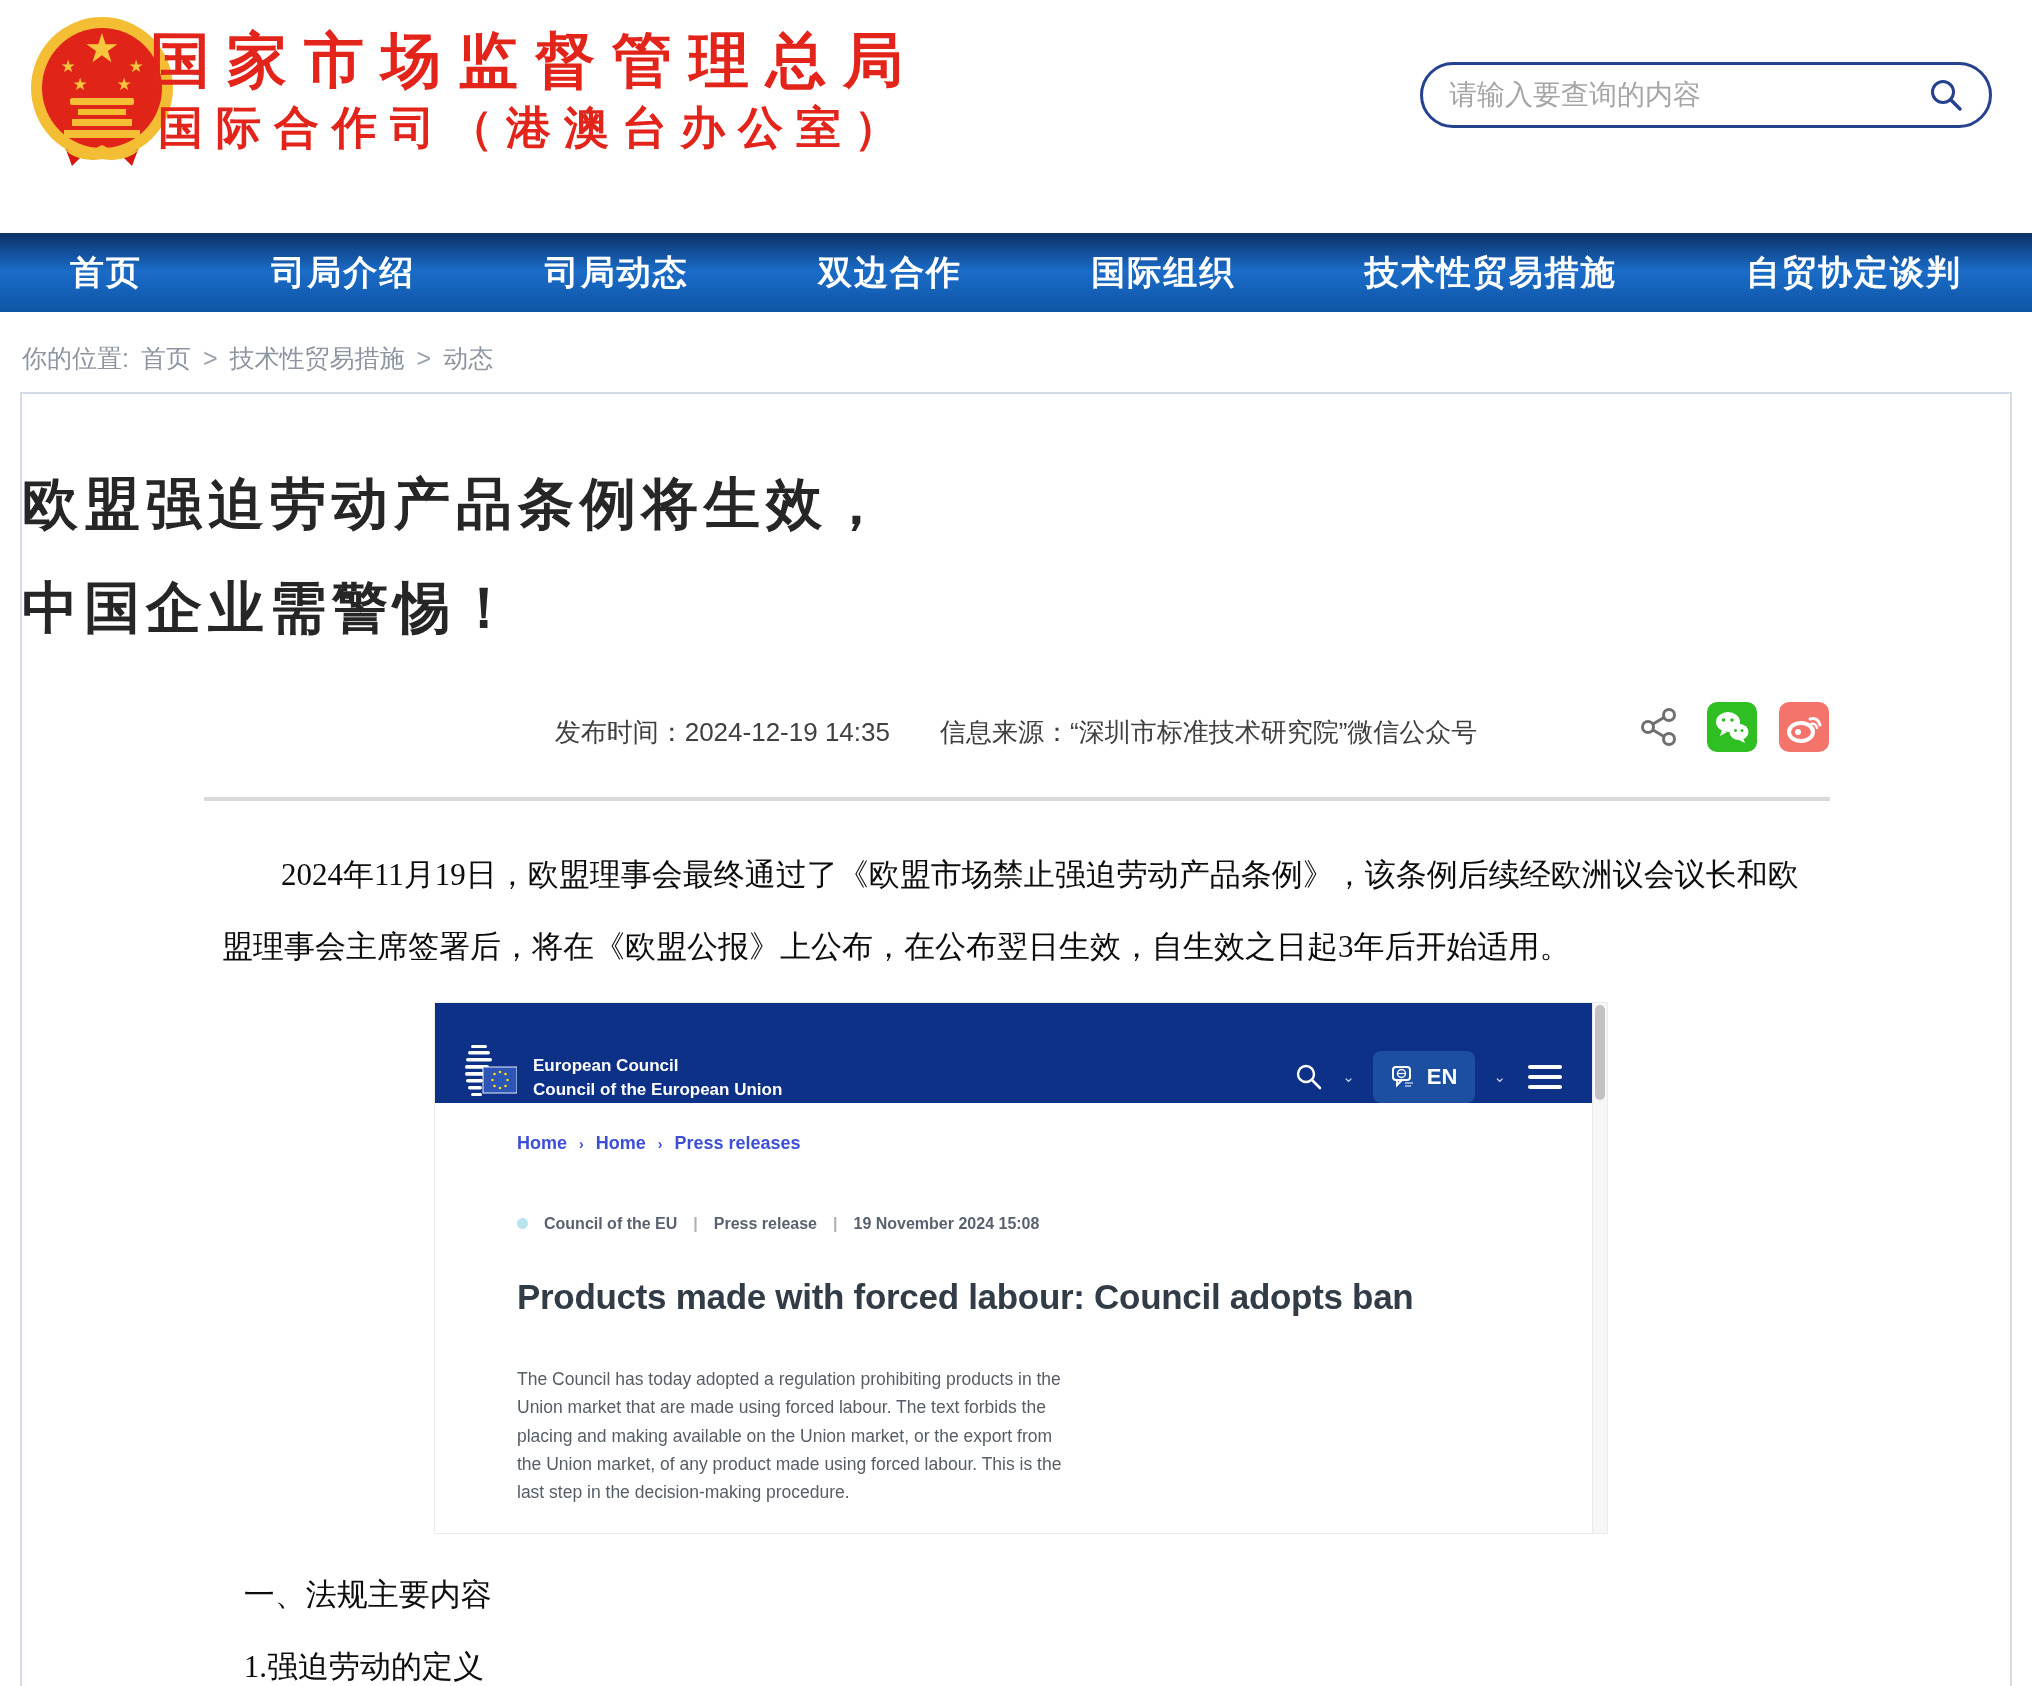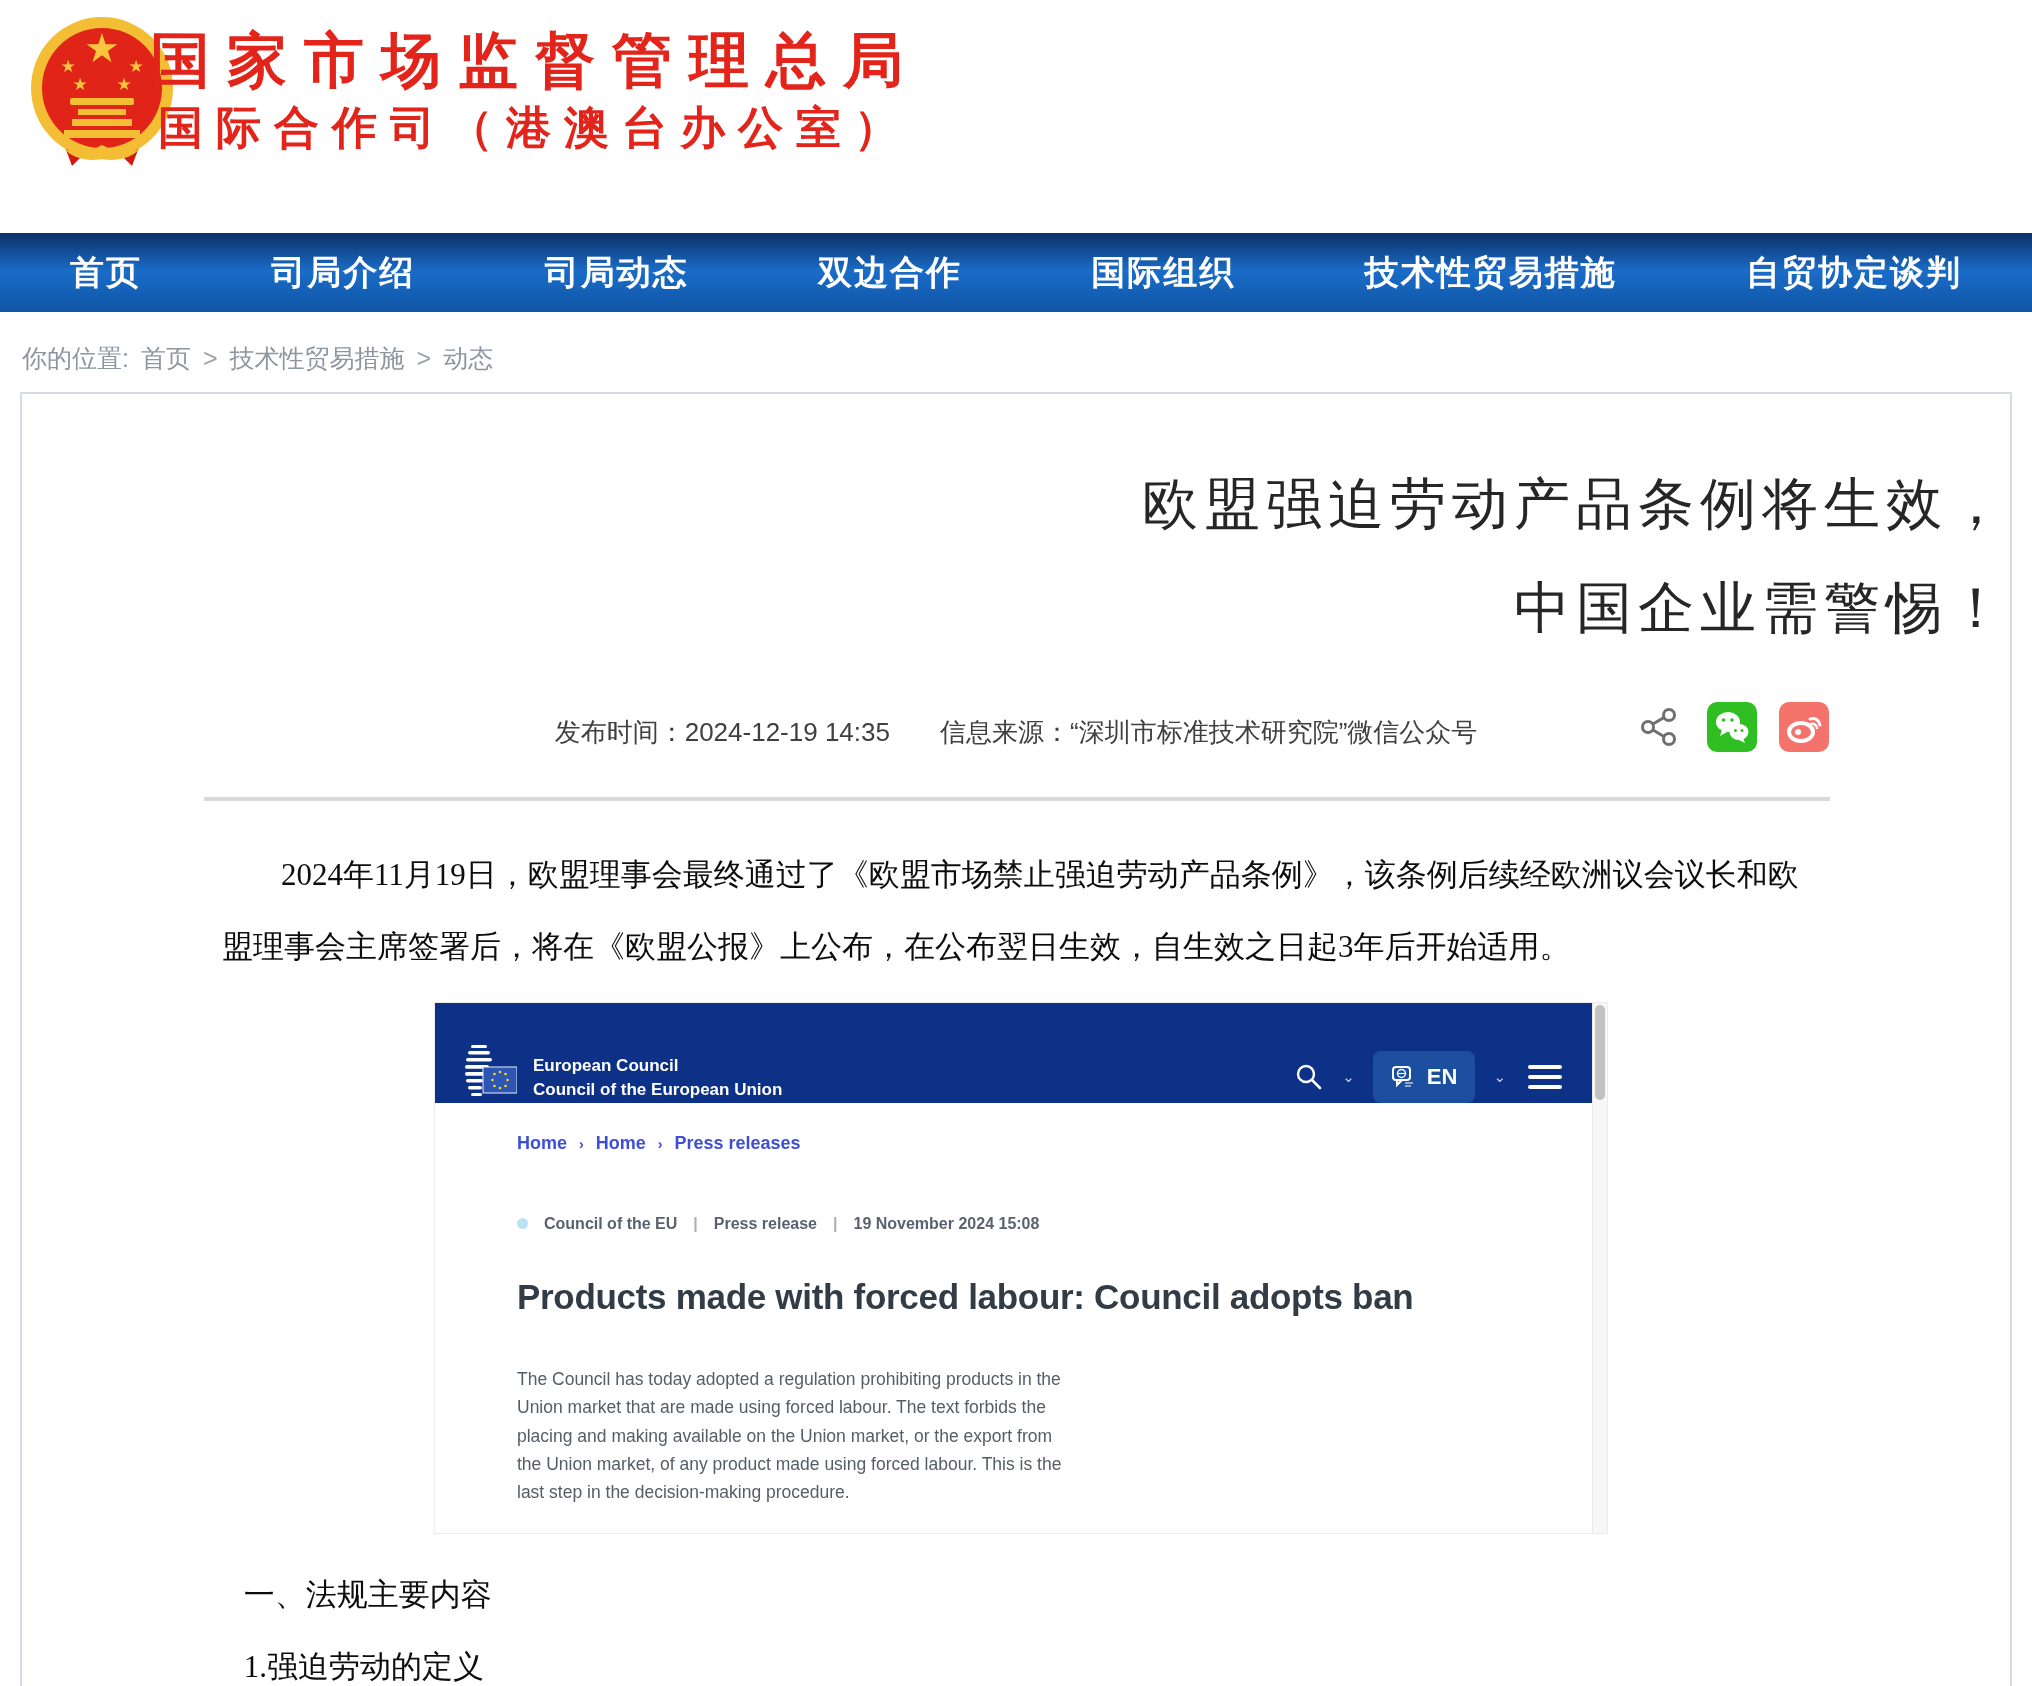--- a/index.html
+++ b/index.html
@@ -46,21 +46,21 @@
     font-size:25px; color:#8d95a1;
   }
   .crumb-link { color:#8d95a1; cursor:pointer; }
   .crumb-sep { color:#9aa2ad; }
 
   
   .content-box {
     position:absolute; top:392px; left:20px; right:20px; bottom:-10px;
     border:2px solid #d3dbe6; background:#fff; padding-top:58px;
   }
-  .article-title { text-align:right; color:#262626; font-weight:normal; font-size:56px; line-height:1.85; letter-spacing:6px; }
+  .article-title { text-align:left; color:#262626; font-weight:bold; font-size:56px; line-height:1.85; letter-spacing:6px; }
 
   .meta-row {
     position:relative; margin-top:42px; height:62px;
     display:flex; align-items:center; justify-content:center; gap:50px;
     font-size:26px; color:#404040;
   }
   .share-group { position:absolute; right:180px; top:0; display:flex; align-items:center; gap:20px; }
   .share-btn { width:52px; height:52px; border:none; background:transparent; cursor:pointer; display:flex; align-items:center; justify-content:center; padding:0; }
   .badge { width:50px; height:50px; border-radius:10px; display:flex; align-items:center; justify-content:center; }
   .badge.wechat { background:#2fbf23; }
@@ -135,20 +135,29 @@
         <rect x="42" y="88" width="64" height="7" rx="2" fill="#f3bd34"></rect>
         <rect x="50" y="99" width="48" height="6" fill="#f3bd34"></rect>
         <rect x="44" y="109" width="60" height="7" fill="#f3bd34"></rect>
         <rect x="36" y="120" width="76" height="8" fill="#f3bd34"></rect>
         <path d="M74 135 q-22 12 -38 4 q14 14 38 10 q24 4 38 -10 q-16 8 -38 -4 Z" fill="#f3bd34"></path>
       </svg>
     </div>
     <div class="org-titles">
       <div class="org-line1">国家市场监督管理总局</div>
       <div class="org-line2">国际合作司（港澳台办公室）</div>
+    </div>
+    <div class="search-box">
+      <input class="search-input" type="text" placeholder="请输入要查询的内容" style="">
+      <button class="search-btn">
+        <svg width="38" height="38" viewBox="0 0 38 38">
+          <circle cx="16" cy="16" r="10.5" fill="none" stroke="#26418e" stroke-width="3"></circle>
+          <line x1="24" y1="24" x2="33" y2="33" stroke="#26418e" stroke-width="3.5" stroke-linecap="round"></line>
+        </svg>
+      </button>
     </div>
   </header>
 
   <nav class="navbar">
     <div class="nav-item">首页</div>
     <div class="nav-item">司局介绍</div>
     <div class="nav-item">司局动态</div>
     <div class="nav-item">双边合作</div>
     <div class="nav-item">国际组织</div>
     <div class="nav-item">技术性贸易措施</div>

